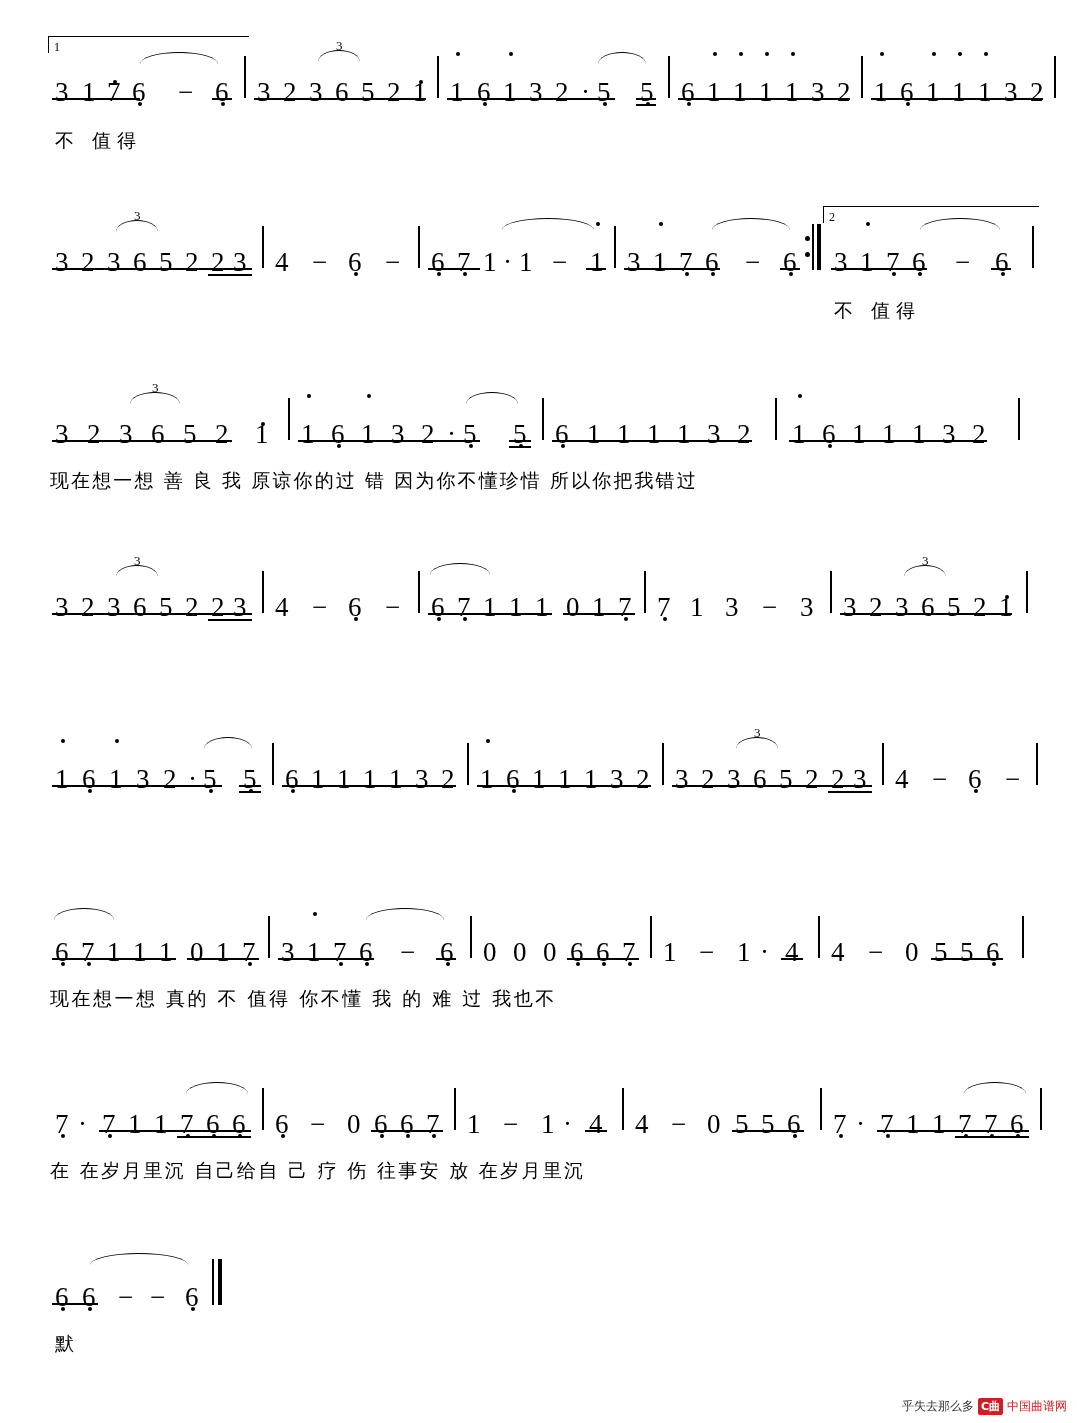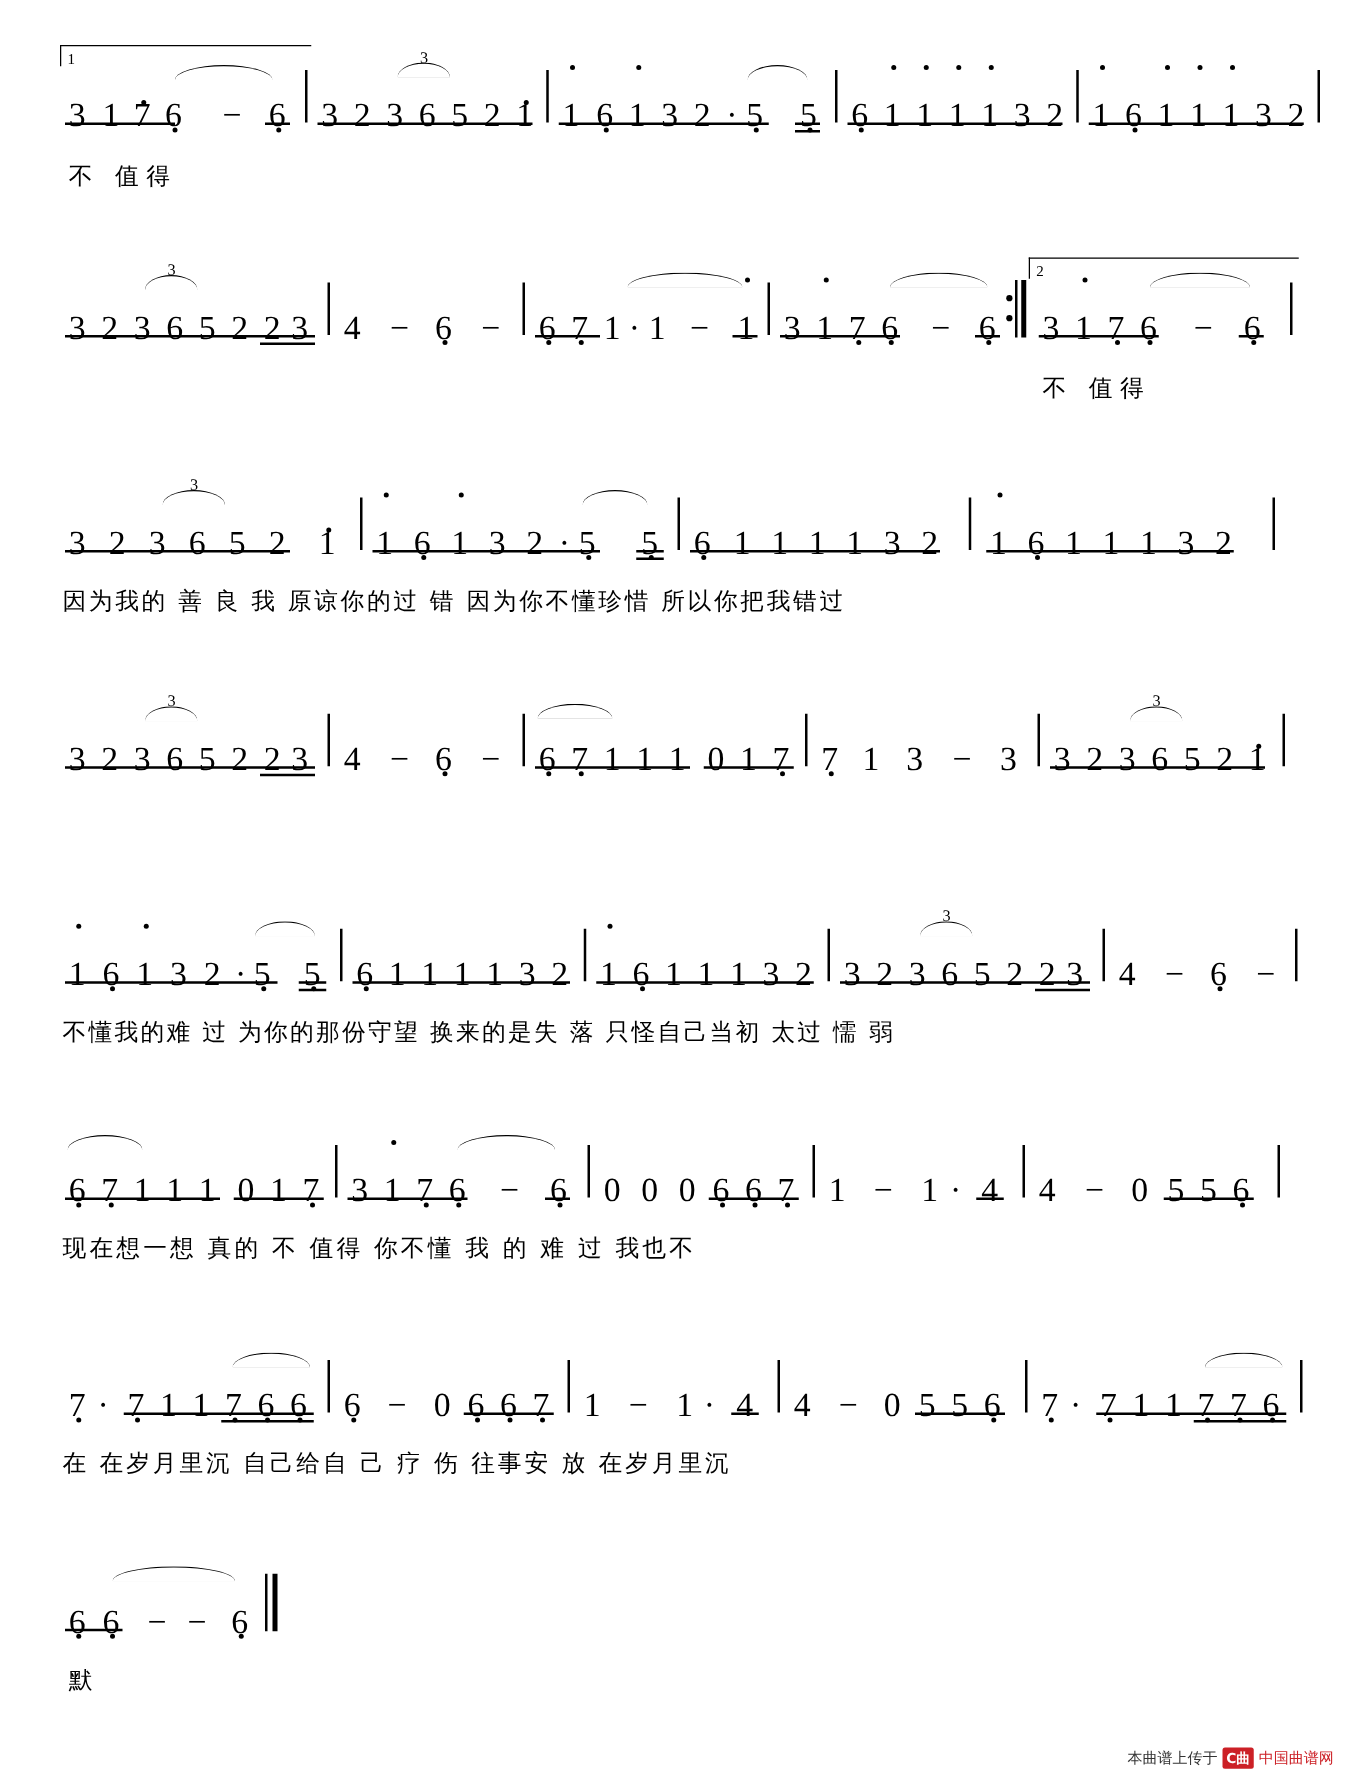--- a/index.html
+++ b/index.html
@@ -371,21 +371,21 @@
       <span class="n" style="left:852px;">1</span>
       <span class="n" style="left:882px;">1</span>
       <span class="n" style="left:912px;">1</span>
       <span class="n" style="left:942px;">3</span>
       <span class="n" style="left:972px;">2</span>
       <div class="beam" style="left:789px; top:40px; width:198px;"></div>
       <div class="bar" style="left:1018px; top:-2px; height:42px;"></div>
     </div>
 
     <div class="lyrics" style="position:absolute; left:0; top:113px; width:1077px;">
-      <span style="left:50px; font-size:19px; letter-spacing:2.1px;">因为我的 善 良 我  原谅你的过 错      因为你不懂珍惜    所以你把我错过</span>
+      <span style="left:50px; font-size:19px; letter-spacing:2.1px;">现在想一想 善 良 我  原谅你的过 错      因为你不懂珍惜    所以你把我错过</span>
     </div>
   </div>
 
   <div class="system" style="position:absolute; left:0; top:528px; width:1077px; height:175px;">
     <div class="notes" style="position:absolute; left:0; top:45px; width:1077px; height:50px;">
 
       <span class="n" style="left:55px;">3</span>
       <span class="n" style="left:81px;">2</span>
       <span class="n" style="left:107px;">3</span>
       <span class="n" style="left:133px;">6</span>
@@ -506,23 +506,20 @@
       <div class="bar" style="left:882px; top:-2px; height:42px;"></div>
 
       <span class="n" style="left:895px;">4</span>
       <span class="n" style="left:932px;">−</span>
       <span class="n" style="left:968px;">6</span>
       <div class="octave-dot" style="left:974px; top:44px;"></div>
       <span class="n" style="left:1005px;">−</span>
       <div class="bar" style="left:1036px; top:-2px; height:42px;"></div>
     </div>
 
-    <div class="lyrics" style="position:absolute; left:0; top:113px; width:1077px;">
-      <span style="left:50px; font-size:19px; letter-spacing:1.8px;">不懂我的难 过    为你的那份守望  换来的是失 落 只怪自己当初 太过 懦   弱</span>
-    </div>
   </div>
 
   <div class="system" style="position:absolute; left:0; top:873px; width:1077px; height:175px;">
     <div class="notes" style="position:absolute; left:0; top:45px; width:1077px; height:50px;">
 
       <span class="n" style="left:55px;">6</span>
       <div class="octave-dot" style="left:61px; top:44px;"></div>
       <span class="n" style="left:81px;">7</span>
       <div class="octave-dot" style="left:87px; top:44px;"></div>
       <span class="n" style="left:107px;">1</span>
@@ -680,18 +677,18 @@
       <div class="bar" style="left:212px; top:-4px; height:46px;"></div>
       <div class="thickbar" style="left:218px; top:-4px; height:46px;"></div>
     </div>
 
     <div class="lyrics" style="position:absolute; left:0; top:113px; width:1077px;">
       <span style="left:55px;">默</span>
     </div>
   </div>
 
   <div class="credit">
-    <span>本曲谱上传于</span>
+    <span>乎失去那么多</span>
     <span class="logo-box">C曲</span>
     <span class="site">中国曲谱网</span>
   </div>
 
 </div>
 
 </body></html>

